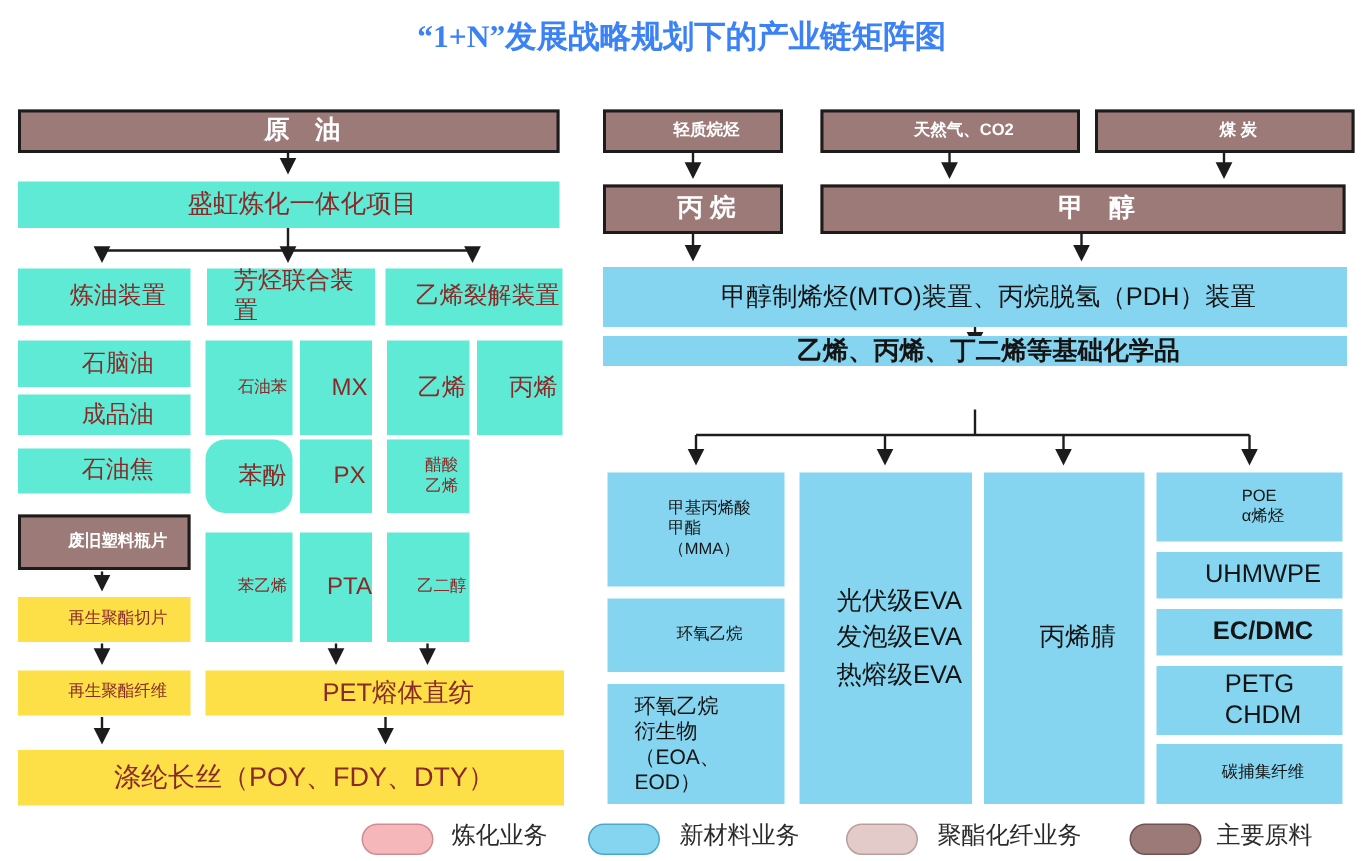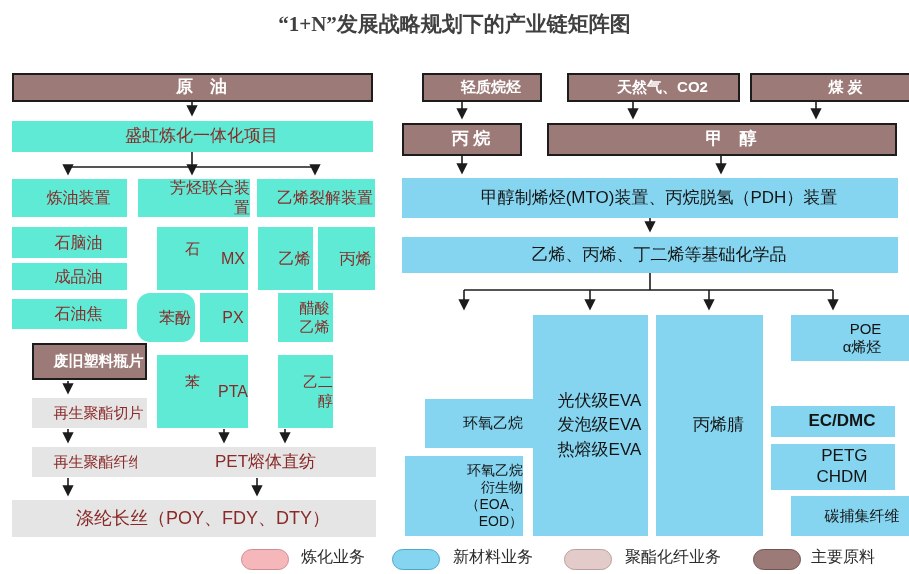--- a/index.html
+++ b/index.html
@@ -1,28 +1,28 @@
 <!DOCTYPE html>
 <html><head>
 <meta charset="utf-8">
 <style>
   html,body{margin:0;padding:0;background:#ffffff;}
   .stage{position:relative;width:909px;height:574px;background:#ffffff;overflow:hidden;
          font-family:"Liberation Sans",sans-serif;}
   .title{position:absolute;left:0;top:10px;width:909px;text-align:center;
-         font-family:"Liberation Serif",serif;font-weight:700;font-size:21px;color:#404040;}
+         font-family:"Liberation Serif",serif;font-weight:700;font-size:21px;color:#3b82f6;}
   .arrows{position:absolute;left:0;top:0;width:909px;height:574px;pointer-events:none;}
   .box{position:absolute;display:flex;align-items:center;justify-content:center;
-       text-align:right;white-space:pre-line;box-sizing:border-box;line-height:1.22;
+       text-align:left;white-space:pre-line;box-sizing:border-box;line-height:1.22;
        font-size:16px;padding-left:18px;}
   .pink{background:#5eead4;color:#8a2a28;}
-  .dusty{background:#e5e5e5;color:#8a2a28;}
+  .dusty{background:#fde047;color:#8a2a28;}
   .blue{background:#85d5f0;color:#141414;}
   .dark{background:#9c7a78;color:#ffffff;border:2px solid #1c1c1c;font-weight:700;}
-  .fs14{font-size:14px;} .fs15{font-size:15px;margin-left:20px;} .fs17{font-size:17px;} .fs18{font-size:18px;}
+  .fs14{font-size:14px;} .fs15{font-size:11px;} .fs17{font-size:17px;} .fs18{font-size:18px;}
   .pill{position:absolute;width:48px;height:21px;border-radius:10.5px;box-sizing:border-box;}
   .pill-refining{background:#f6b7ba;border:1.5px solid #cf8d92;}
   .pill-newmat{background:#85d5f0;border:1.5px solid #4aa9c9;}
   .pill-polyester{background:#e3cbc9;border:1.5px solid #b99e9c;}
   .pill-raw{background:#9c7a78;border:1.5px solid #6f5452;}
   .legend-label{position:absolute;top:547px;font-size:16px;color:#2b2b2b;white-space:nowrap;}
 </style>
 </head>
 <body>
 
@@ -104,35 +104,39 @@
   <div class="box dusty fs18" style="left:12px;top:500px;width:364px;height:37px;">涤纶长丝（POY、FDY、DTY）</div>
 
   <div class="box dark fs15" style="left:402px;top:73px;width:120px;height:29px;">轻质烷烃</div>
   <div class="box dark fs15" style="left:547px;top:73px;width:173px;height:29px;">天然气、CO2</div>
   <div class="box dark fs15" style="left:730px;top:73px;width:173px;height:29px;">煤 炭</div>
 
   <div class="box dark fs17" style="left:402px;top:123px;width:120px;height:33px;">丙 烷</div>
   <div class="box dark fs17" style="left:547px;top:123px;width:350px;height:33px;">甲　醇</div>
 
   <div class="box blue fs17" style="left:402px;top:178px;width:496px;height:40px;">甲醇制烯烃(MTO)装置、丙烷脱氢（PDH）装置</div>
-  <div class="box blue fs17" style="left:402px;top:237px;width:496px;height:36px;">乙烯、丙烯、丁二烯等基础化学品</div>
+  <div class="box blue fs17" style="left:402px;top:224px;width:496px;height:20px;font-weight:bold;">乙烯、丙烯、丁二烯等基础化学品</div>
 
+  <div class="box blue fs15" style="left:405px;top:315px;width:118px;height:76px;">甲基丙烯酸
+甲酯
+（MMA）</div>
   <div class="box blue fs15" style="left:405px;top:399px;width:118px;height:49px;">环氧乙烷</div>
   <div class="box blue fs14" style="left:405px;top:456px;width:118px;height:80px;">环氧乙烷
 衍生物
 （EOA、EOD）</div>
 
   <div class="box blue fs17" style="left:533px;top:315px;width:115px;height:221px;line-height:1.45;">光伏级EVA
 发泡级EVA
 热熔级EVA</div>
 
   <div class="box blue fs17" style="left:656px;top:315px;width:107px;height:221px;">丙烯腈</div>
 
   <div class="box blue fs15" style="left:771px;top:315px;width:124px;height:46px;">POE
 α烯烃</div>
+  <div class="box blue fs17" style="left:771px;top:368px;width:124px;height:31px;">UHMWPE</div>
   <div class="box blue fs17" style="left:771px;top:406px;width:124px;height:31px;font-weight:bold;">EC/DMC</div>
   <div class="box blue fs17" style="left:771px;top:444px;width:124px;height:46px;">PETG
 CHDM</div>
   <div class="box blue fs15" style="left:771px;top:496px;width:124px;height:40px;">碳捕集纤维</div>
 
   <div class="pill pill-refining" style="left:241px;top:549px;"></div>
   <div class="legend-label" style="left:301px;">炼化业务</div>
 
   <div class="pill pill-newmat" style="left:392px;top:549px;"></div>
   <div class="legend-label" style="left:453px;">新材料业务</div>

